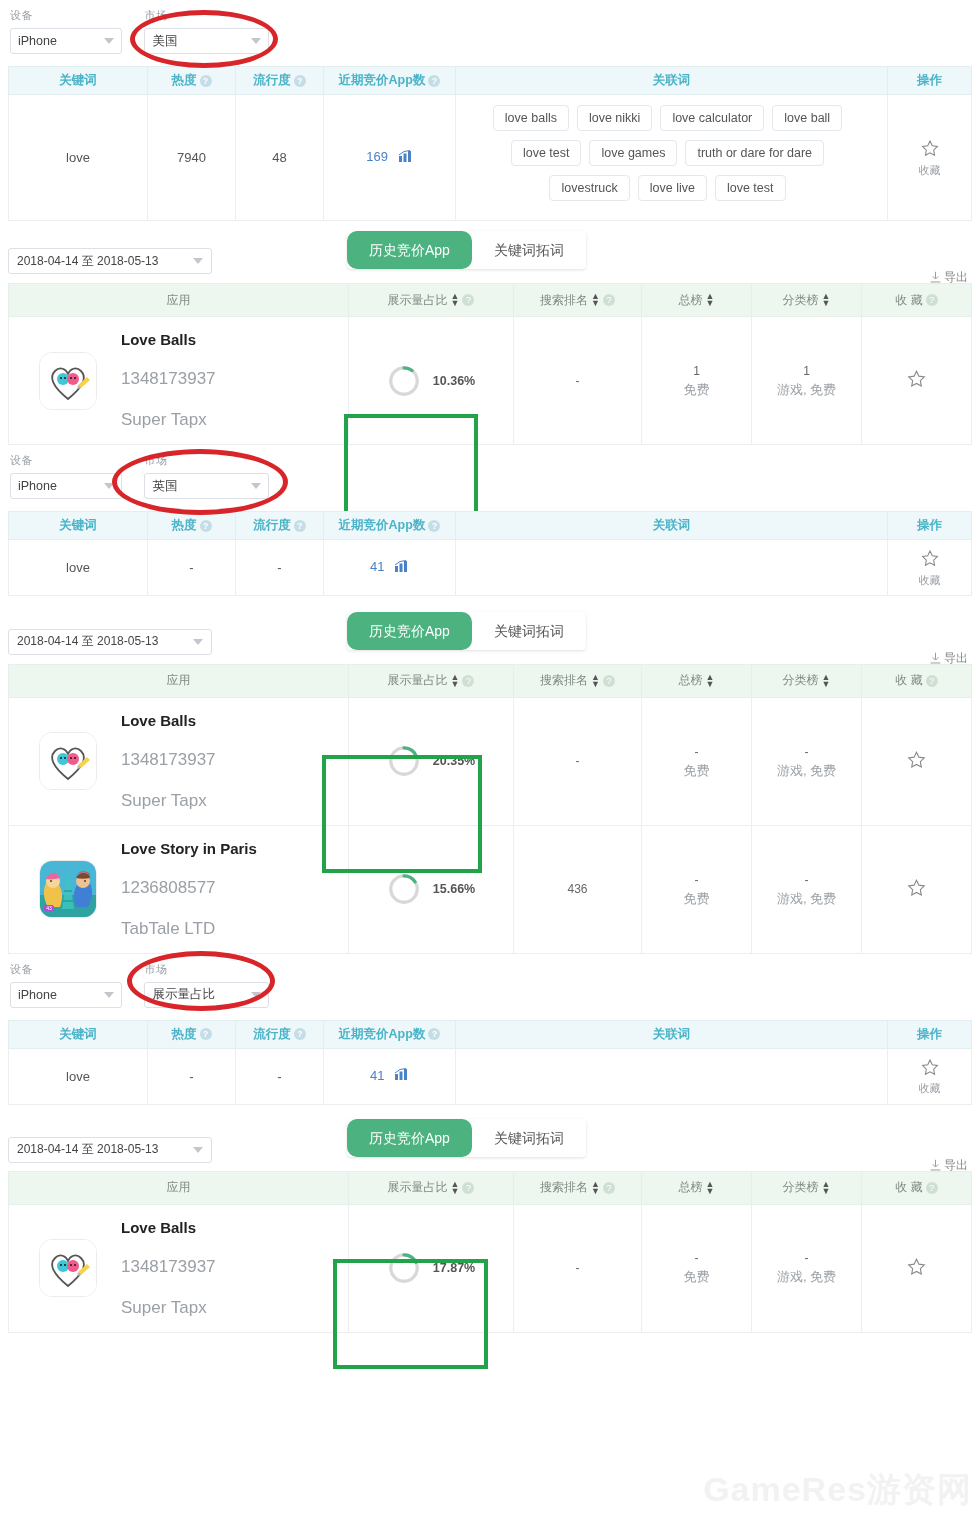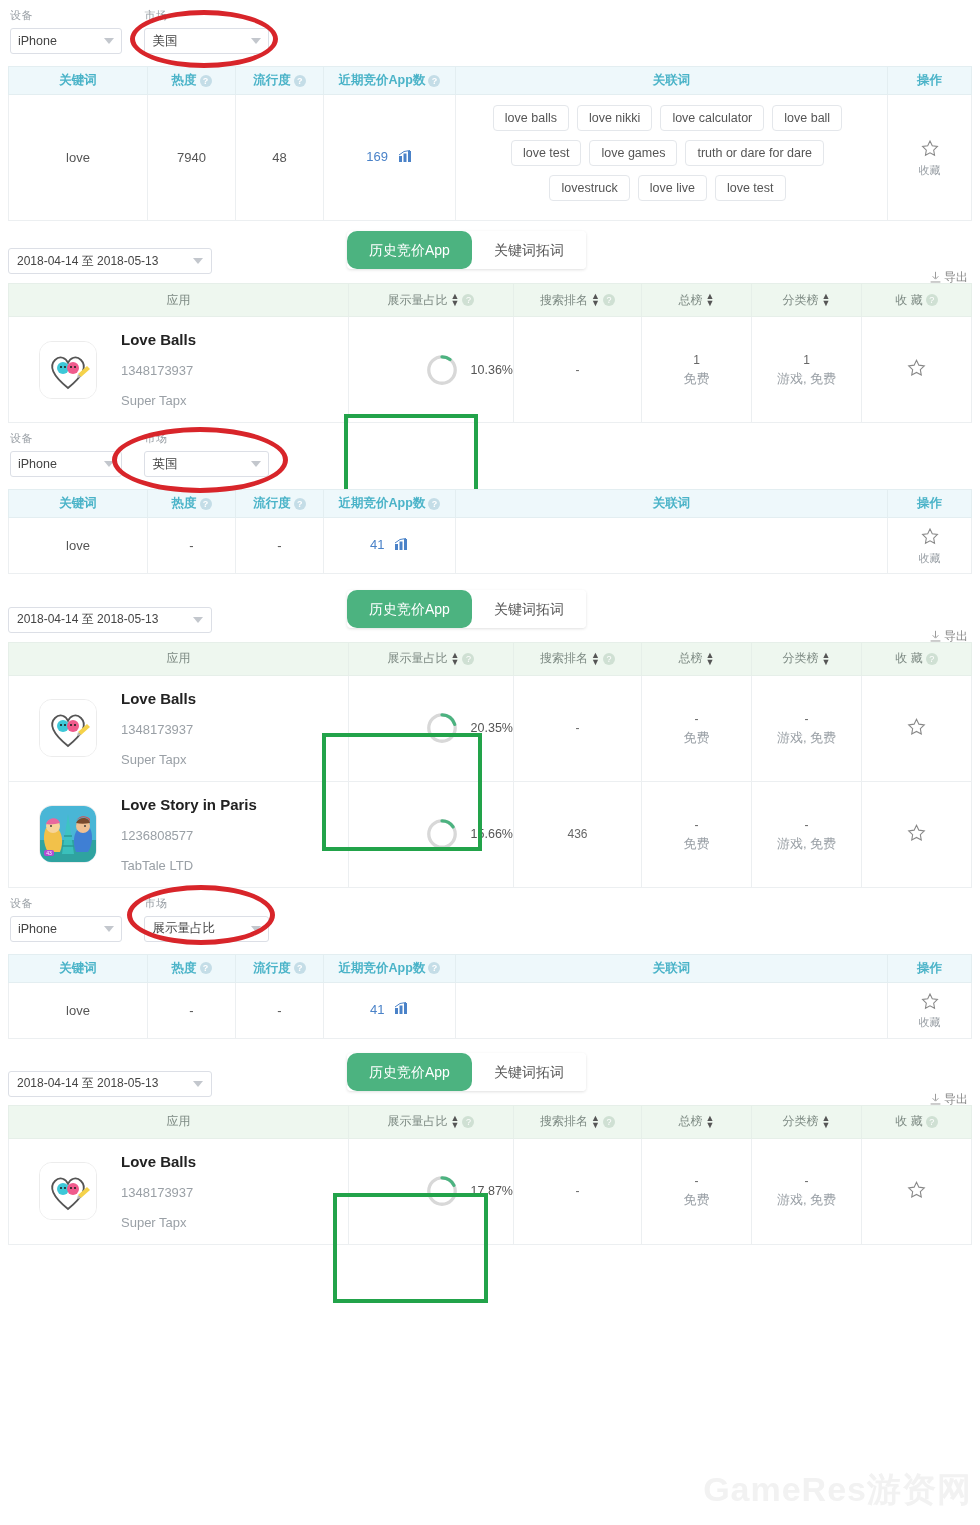--- a/index.html
+++ b/index.html
@@ -83,22 +83,22 @@
     height: 33px; border: 1px solid #e6efe9; white-space: nowrap;
   }
   table.res td { border: 1px solid #eceff1; font-size: 12px; color: #666; vertical-align: middle; }
   .sorter { display: inline-block; font-size: 9px; line-height: 7px; vertical-align: middle; margin-left: 3px; color: #555; }
   .help-icon.g { background: #cfe0d3; }
   .approw { display: flex; align-items: center; padding: 14px 0 14px 30px; }
   .appicon { width: 58px; height: 58px; border-radius: 13px; overflow: hidden; flex: none;
              border: 1px solid #ececec; background: #fff; }
   .appmeta { margin-left: 24px; }
   .appname { font-size: 15px; font-weight: bold; color: #222; }
-  .appsub { font-size: 13px; color: #9aa0a6; margin-top: 15px; }
-  .pctcell { display: flex; align-items: center; justify-content: flex-end; gap: 12px; }
+  .appsub { font-size: 17px; color: #9aa0a6; margin-top: 21px; }
+  .pctcell { display: flex; align-items: center; justify-content: center; gap: 12px; font-weight: bold; }
   .pcttext { font-size: 12.5px; color: #555; }
   .rankcell { text-align: center; line-height: 1.5; }
   .rank-top { font-size: 12px; color: #666; }
   .rank-sub { font-size: 13px; color: #9aa0a6; }
   .tc { text-align: center; }
 
   
   .greenbox { position: absolute; border: 4px solid #22a34a; pointer-events: none; }
 
   

